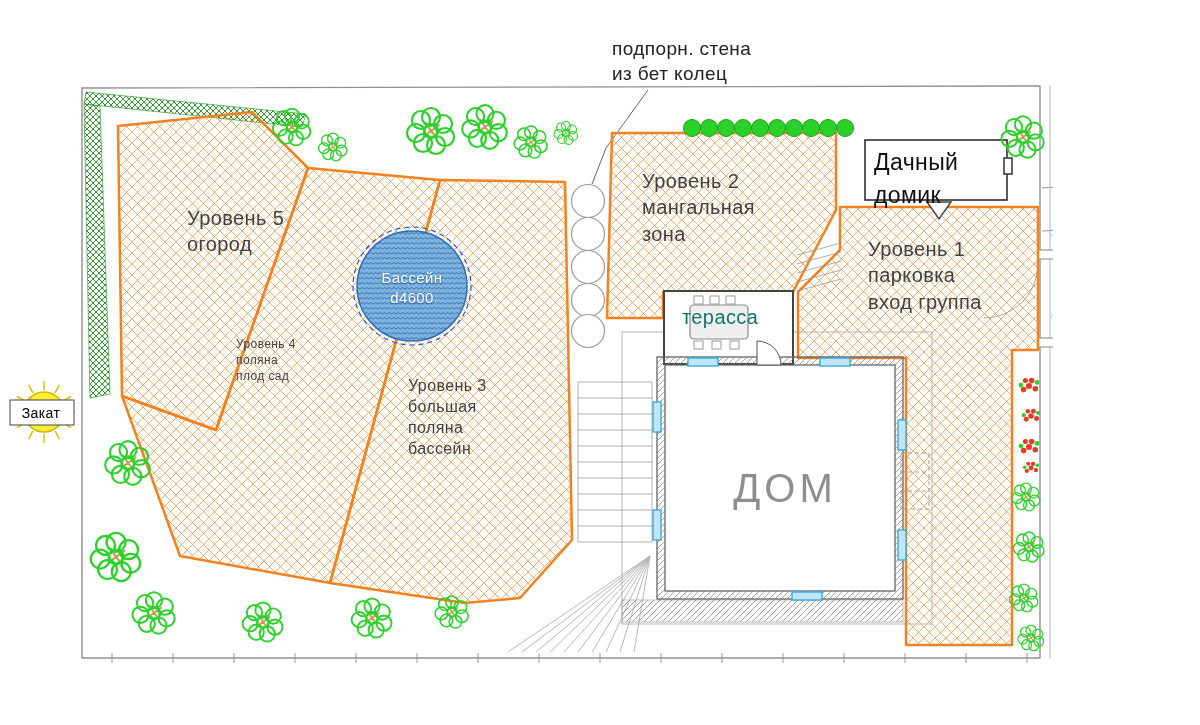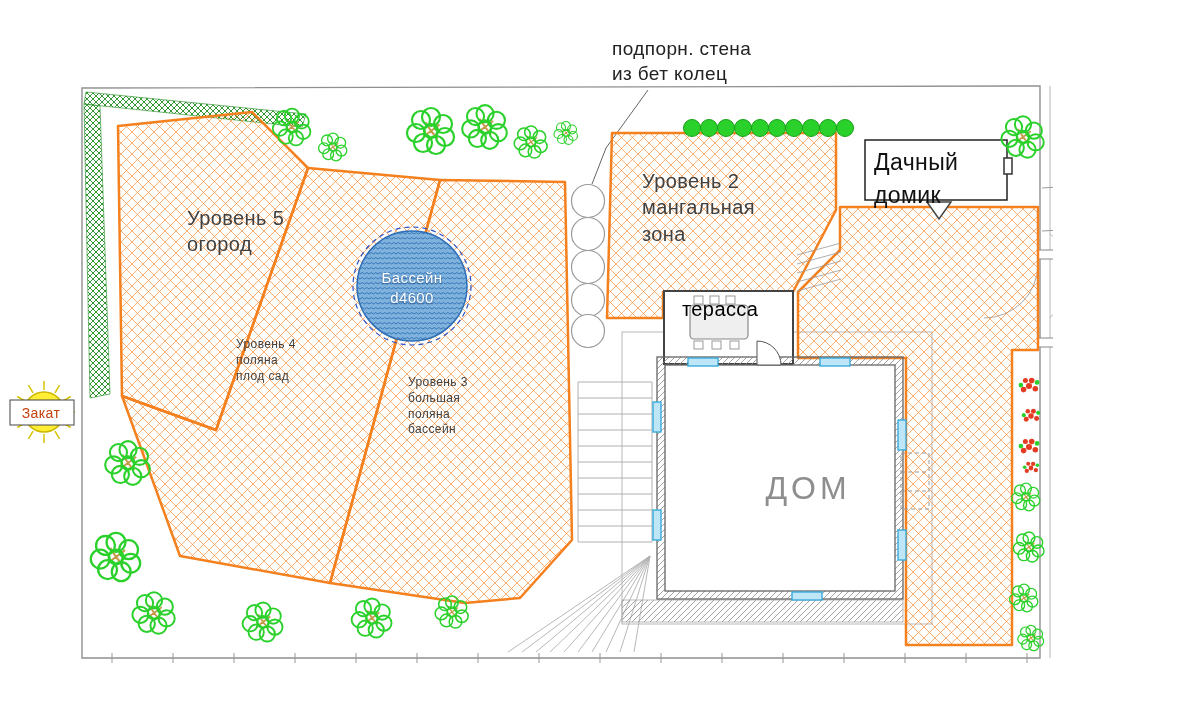--- a/index.html
+++ b/index.html
@@ -4,30 +4,30 @@
 <style>
   html,body{margin:0;padding:0;background:#fff;}
   #stage{position:relative;width:1053px;height:725px;background:#fff;overflow:hidden;
          font-family:Liberation Sans, sans-serif;}
   #stage svg{position:absolute;left:0;top:0;}
   .plan-label{position:absolute;color:#414141;white-space:pre-line;line-height:1.32;
               letter-spacing:.4px;pointer-events:none;}
   .lab-annotation{left:612px;top:36px;font-size:19px;color:#222;}
   .lab-zone5{left:139px;top:205px;font-size:20px;margin-left:48px;}
   .lab-zone4{left:236px;top:337px;font-size:12px;}
-  .lab-zone3{left:408px;top:375px;font-size:12px;}
+  .lab-zone3{left:408px;top:375px;font-size:16px;}
   .lab-zone2{left:642px;top:168px;font-size:20px;}
   .lab-zone1{left:868px;top:236px;font-size:20px;}
   .lab-pool{left:412px;top:288px;transform:translate(-50%,-50%);color:#fff;font-size:15px;
             text-align:center;text-shadow:0 1px 2px rgba(20,60,120,.75);}
-  .lab-house{left:785px;top:488px;transform:translate(-50%,-50%);font-size:32px;color:#8e8e8e;
-             letter-spacing:4px;margin-left:23px;}
-  .lab-terrace{left:682px;top:296px;font-size:20px;color:#000000;}
+  .lab-house{left:785px;top:488px;transform:translate(-50%,-50%);font-size:40px;color:#8e8e8e;
+             letter-spacing:4px;}
+  .lab-terrace{left:682px;top:304px;font-size:20px;color:#0f766e;}
   .lab-cottage{left:874px;top:146px;font-size:23px;color:#111;line-height:1.45;}
-  .lab-sunset{left:41px;top:413px;transform:translate(-50%,-50%);font-size:14px;color:#c2410c;}
+  .lab-sunset{left:41px;top:413px;transform:translate(-50%,-50%);font-size:14px;color:#000000;}
   .lab-sunrise{left:1163px;top:242px;transform:translate(-50%,-50%);font-size:14px;color:#222;margin-top:37px;}
 </style>
 </head>
 <body>
 
 <div id="stage">
 
 <svg width="1200" height="725" viewBox="0 0 1200 725">
   <defs>
     <pattern id="hatchO" width="11" height="11" patternUnits="userSpaceOnUse">
@@ -293,20 +293,23 @@
 <div class="plan-label lab-zone4">Уровень 4
 поляна
 плод  сад</div>
 <div class="plan-label lab-zone3">Уровень 3
 большая
 поляна
 бассейн</div>
 <div class="plan-label lab-zone2">Уровень 2
 мангальная
 зона</div>
+<div class="plan-label lab-zone1">Уровень 1
+парковка
+вход группа</div>
 <div class="plan-label lab-pool">Бассейн
 d4600</div>
 <div class="plan-label lab-house">ДОМ</div>
 <div class="plan-label lab-terrace">терасса</div>
 <div class="plan-label lab-cottage">Дачный
 домик</div>
 <div class="plan-label lab-sunset">Закат</div>
 <div class="plan-label lab-sunrise">Восход</div>
 
 </div>

